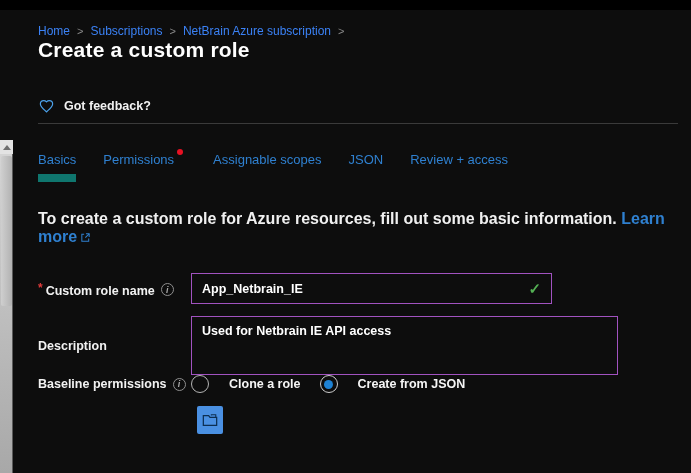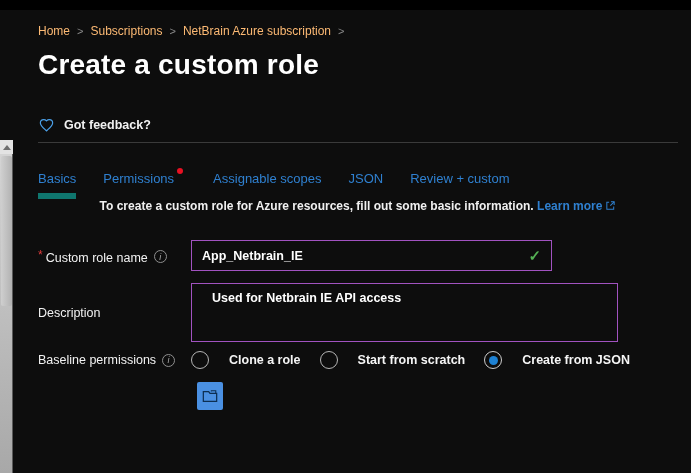--- a/index.html
+++ b/index.html
@@ -30,46 +30,46 @@
     border-bottom:5px solid #6e6e6e;
   }
   .scroll-thumb {
     width:11px; margin:2px auto 0; height:150px;
     background:linear-gradient(to right,#cfcfcf,#b2b2b2);
     border-radius:2px;
   }
   .content { position:absolute; left:38px; top:10px; width:640px; }
   
   .breadcrumb { padding-top:14px; font-size:12px; display:flex; align-items:center; gap:7px; }
-  .crumb { color:#fdba74; cursor:pointer; }
+  .crumb { color:#3b82f6; cursor:pointer; }
   .crumb-sep { color:#8a8a8a; font-size:11px; }
   
-  .page-title { margin-top:11px; font-size:28px; font-weight:bold; color:#ffffff; letter-spacing:.2px; }
+  .page-title { font-size:21px; font-weight:bold; color:#ffffff; letter-spacing:.2px; }
   
   .feedback-row { margin-top:36px; display:flex; align-items:center; gap:9px; }
   .feedback-label { font-size:12.5px; font-weight:bold; color:#f2f2f2; }
   .divider { margin-top:9px; border-top:1px solid #3a3a3a; width:640px; }
   
   .tabs { margin-top:28px; display:flex; gap:27px; font-size:13px; }
   .tab { color:#2f80d0; padding-bottom:7px; position:relative; cursor:pointer; }
-  .tab.active { border-bottom:6px solid #0f766e; }
+  .tab.active { border-bottom:8px solid #0f766e; }
   .tab .dot {
     position:absolute; top:-3px; right:-9px;
     width:6px; height:6px; border-radius:50%; background:#e81123;
   }
   .tab.has-dot { margin-right:12px;text-align:center; }
   
-  .intro { font-size:12px; font-weight:bold; color:#f0f0f0;text-align:center; }
+  .intro { margin-top:28px; font-size:16px; font-weight:bold; color:#f0f0f0; }
   .intro .link { color:#2f80d0; font-weight:bold; cursor:pointer; }
   .ext-icon { display:inline-block; vertical-align:-1px; margin-left:3px; }
   
   .form { margin-top:26px; }
   .frow { display:flex; align-items:flex-start; }
   .flabel {
-    width:153px; font-size:12.5px; font-weight:normal; color:#f2f2f2;
+    width:153px; font-size:12.5px; font-weight:bold; color:#f2f2f2;
     display:flex; align-items:center; gap:6px; flex-shrink:0;
   }
   .required::before { content:"*"; color:#e03b3b; font-size:12px; margin-right:3px; vertical-align:3px; }
   .info-icon {
     width:13px; height:13px; border:1px solid #8f8f8f; border-radius:50%;
     color:#a8a8a8; font-size:9px; font-style:italic;
     display:inline-flex; align-items:center; justify-content:center; flex-shrink:0;
   }
   .info-icon::after { content:"i"; }
   .name-row .flabel { padding-top:8px; }
@@ -81,24 +81,24 @@
     flex:1; background:transparent; border:none; outline:none;
     color:#ffffff; font-size:12.5px; font-weight:bold;
     font-family:"Liberation Sans", sans-serif;
   }
   .check-icon { color:#54b054; font-size:15px; font-weight:bold; }
   .check-icon::after { content:"\2713"; }
   .desc-row { margin-top:12px; }
   .desc-row .flabel { padding-top:23px; }
   .desc-box {
     width:427px; height:59px; border:1px solid #a152c0; background:#0d0d0d;
-    color:#ffffff; font-size:12.5px; font-weight:bold; padding:7px 20px;
+    color:#ffffff; font-size:12.5px; font-weight:bold; padding:7px 10px;
     font-family:"Liberation Sans", sans-serif; resize:none; outline:none;
   }
-  .radio-row { margin-top:9px; align-items:center; }
+  .radio-row { margin-top:0; align-items:center; }
   .radios { display:flex; align-items:center; gap:19px; }
   .radio-item { display:flex; align-items:center; gap:20px; cursor:pointer; }
   .radio-circle {
     width:18px; height:18px; border-radius:50%; border:1px solid #b5b5b5;
     background:#0d0d0d; display:flex; align-items:center; justify-content:center; flex-shrink:0;
   }
   .radio-circle.selected { border-color:#cdcdcd; }
   .radio-circle.selected::after {
     content:""; width:9px; height:9px; border-radius:50%; background:#1e82d4;
   }
@@ -155,21 +155,21 @@
   <div class="divider"></div>
 
   <div class="tabs">
     <span class="tab active">Basics</span>
     <span class="tab has-dot">
       <span>Permissions</span>
       <span class="dot"></span>
     </span>
     <span class="tab">Assignable scopes</span>
     <span class="tab">JSON</span>
-    <span class="tab">Review + custom</span>
+    <span class="tab">Review + access</span>
   </div>
 
   <div class="intro">
     <span>To create a custom role for Azure resources, fill out some basic information.</span>
     <span class="link">Learn more</span><span class="ext-icon"><svg width="11" height="11" viewBox="0 0 12 12">
           <path d="M4.5 2.5H2v7.5h7.5V7" fill="none" stroke="#2f80d0" stroke-width="1.1"></path>
           <path d="M6.5 2h3.5v3.5" fill="none" stroke="#2f80d0" stroke-width="1.1"></path>
           <path d="M10 2L5.8 6.2" fill="none" stroke="#2f80d0" stroke-width="1.1"></path>
         </svg></span>
   </div>
@@ -196,24 +196,20 @@
 
     <div class="frow radio-row">
       <div class="flabel">
         <span>Baseline permissions</span>
         <span class="info-icon"></span>
       </div>
       <div class="radios">
         <span class="radio-item">
           <span class="radio-circle"></span>
           <span class="radio-label">Clone a role</span>
-        </span>
-        <span class="radio-item">
-          <span class="radio-circle"></span>
-          <span class="radio-label">Start from scratch</span>
         </span>
         <span class="radio-item">
           <span class="radio-circle selected"></span>
           <span class="radio-label">Create from JSON</span>
         </span>
       </div>
     </div>
 
     <div class="frow file-row">
       <div class="file-spacer"></div>

